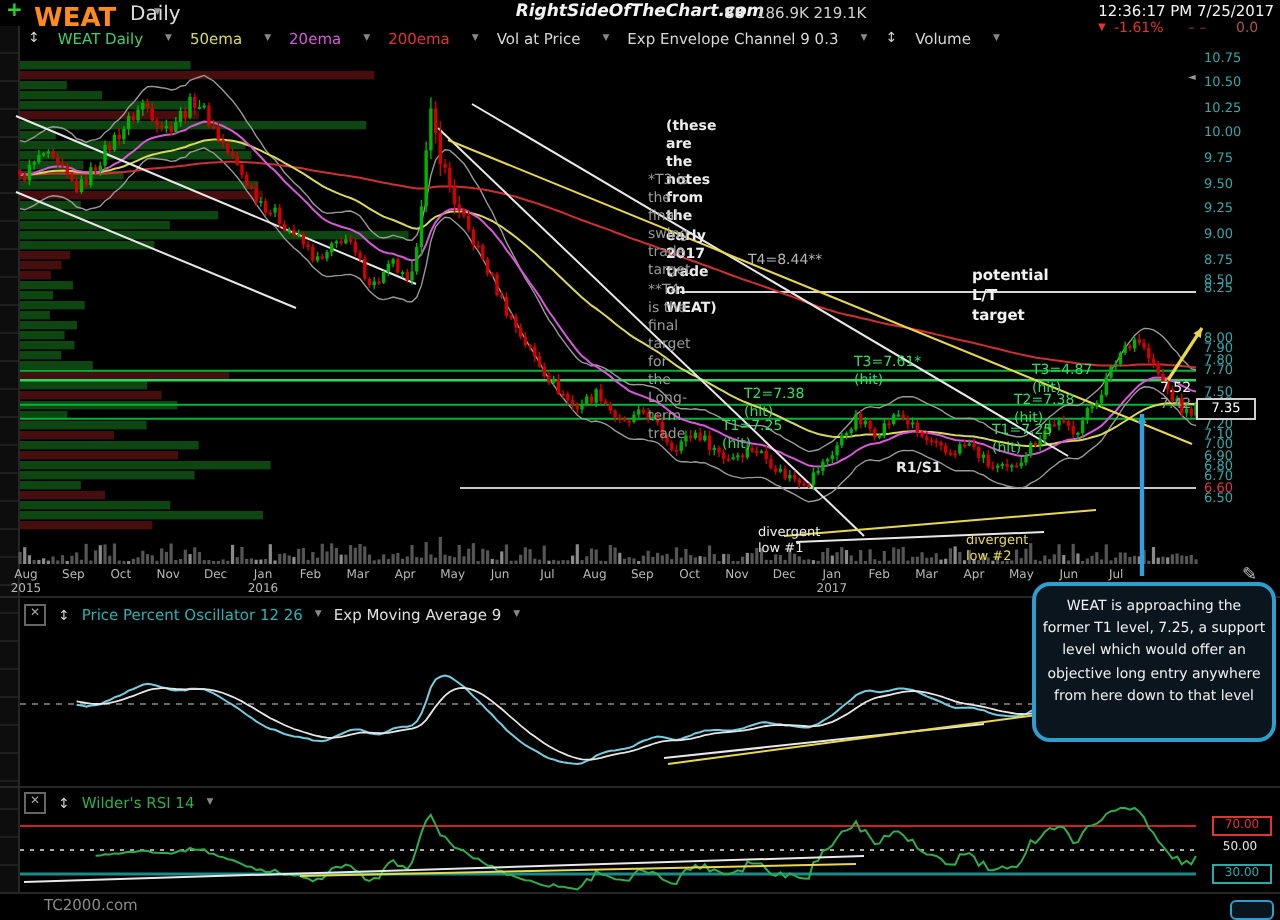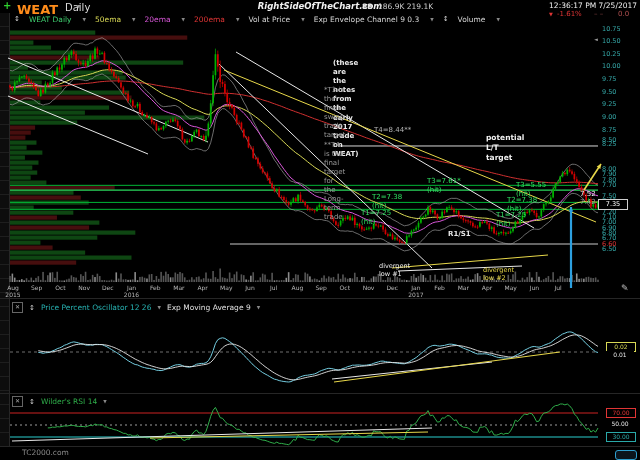--- a/index.html
+++ b/index.html
@@ -1006,33 +1006,34 @@
     </div>
 
   <div id="anno">
       <div class="anno" style="left: 333px; top: 59px; color: rgb(236, 236, 236); font-size: 7px; font-weight: bold;">(these are the notes from
 the early 2017 trade on WEAT)</div>
       <div class="anno" style="left: 324px; top: 86px; color: rgb(154, 154, 154); font-size: 7px;">*T3 is the final swing trade target
 **T4 is the final target for the Long-term trade</div>
       <div class="anno" style="left: 374px; top: 126px; color: rgb(181, 181, 181); font-size: 7px;">T4=8.44**</div>
       <div class="anno" style="left: 486px; top: 133px; color: rgb(242, 242, 242); font-size: 7.5px; font-weight: bold;">potential L/T target</div>
       <div class="anno" style="left: 427px; top: 177px; color: rgb(47, 224, 96); font-size: 7px;">T3=7.61* (hit)</div>
-      <div class="anno" style="left: 516px; top: 181px; color: rgb(47, 224, 96); font-size: 7px;">T3=5.55 (hit)</div>
+      <div class="anno" style="left: 516px; top: 181px; color: rgb(47, 224, 96); font-size: 7px;">T3=4.87 (hit)</div>
       <div class="anno" style="left: 372px; top: 193px; color: rgb(47, 224, 96); font-size: 7px;">T2=7.38 (hit)</div>
       <div class="anno" style="left: 507px; top: 196px; color: rgb(47, 224, 96); font-size: 7px;">T2=7.38 (hit)</div>
       <div class="anno" style="left: 361px; top: 209px; color: rgb(47, 224, 96); font-size: 7px;">T1=7.25 (hit)</div>
       <div class="anno" style="left: 496px; top: 211px; color: rgb(47, 224, 96); font-size: 7px;">T1=7.25 (hit)</div>
       <div class="anno" style="left: 448px; top: 230px; color: rgb(230, 230, 230); font-size: 7px; font-weight: bold;">R1/S1</div>
       <div class="anno" style="left: 379px; top: 262px; color: rgb(236, 236, 236); font-size: 6.5px;">divergent low #1</div>
       <div class="anno" style="left: 483px; top: 266px; color: rgb(232, 216, 74); font-size: 6.5px;">divergent low #2</div>
       <div class="anno" style="left: 580px; top: 190px; color: rgb(242, 242, 242); font-size: 7px;">7.52</div>
       <div class="anno" style="left: 580px; top: 198px; color: rgb(154, 154, 154); font-size: 7px;">7.42</div>
       <div class="anno" style="left: 594px; top: 36px; color: rgb(154, 154, 154); font-size: 5px;">◄</div>
     </div>
 
+  <div id="callout">WEAT is approaching the former T1 level, 7.25, a support level which would offer an objective long entry anywhere from here down to that level</div>
 
   <div class="sep" style="top:298px;"></div>
   <div class="sep" style="top:393px;"></div>
   <div class="sep" style="top:446px;"></div>
 
   <div class="phead" style="top:302px;">
     <span class="closebox">✕</span>
     <span class="pane-ico">↕</span>
     <span style="color:#27b3b3;">Price Percent Oscillator 12 26</span>
     <span class="caret">▼</span>

